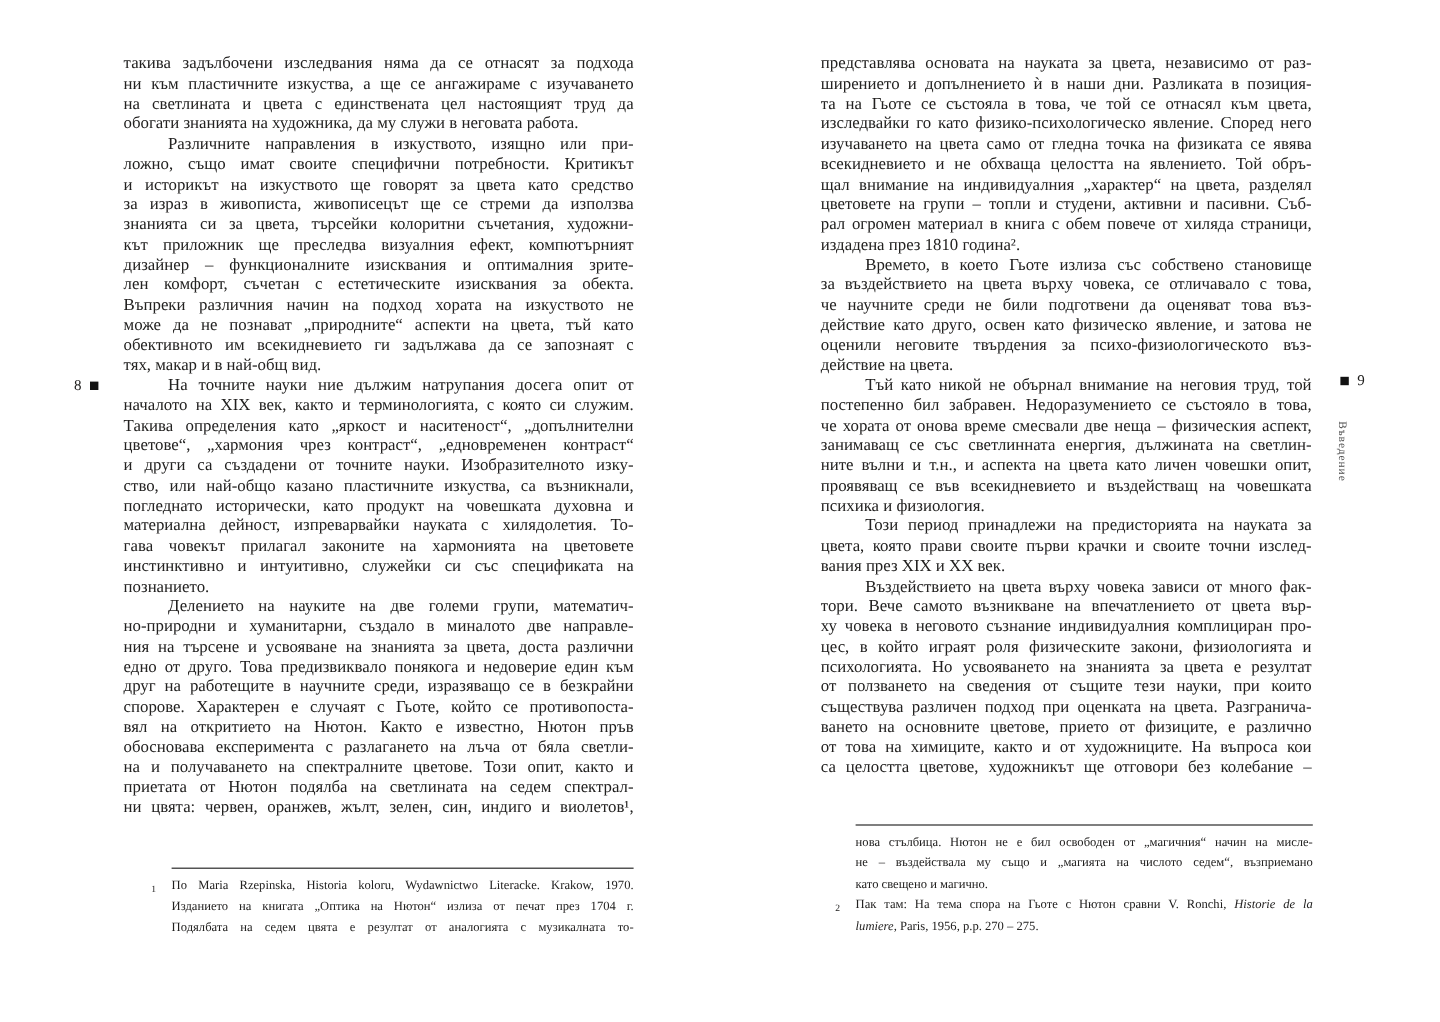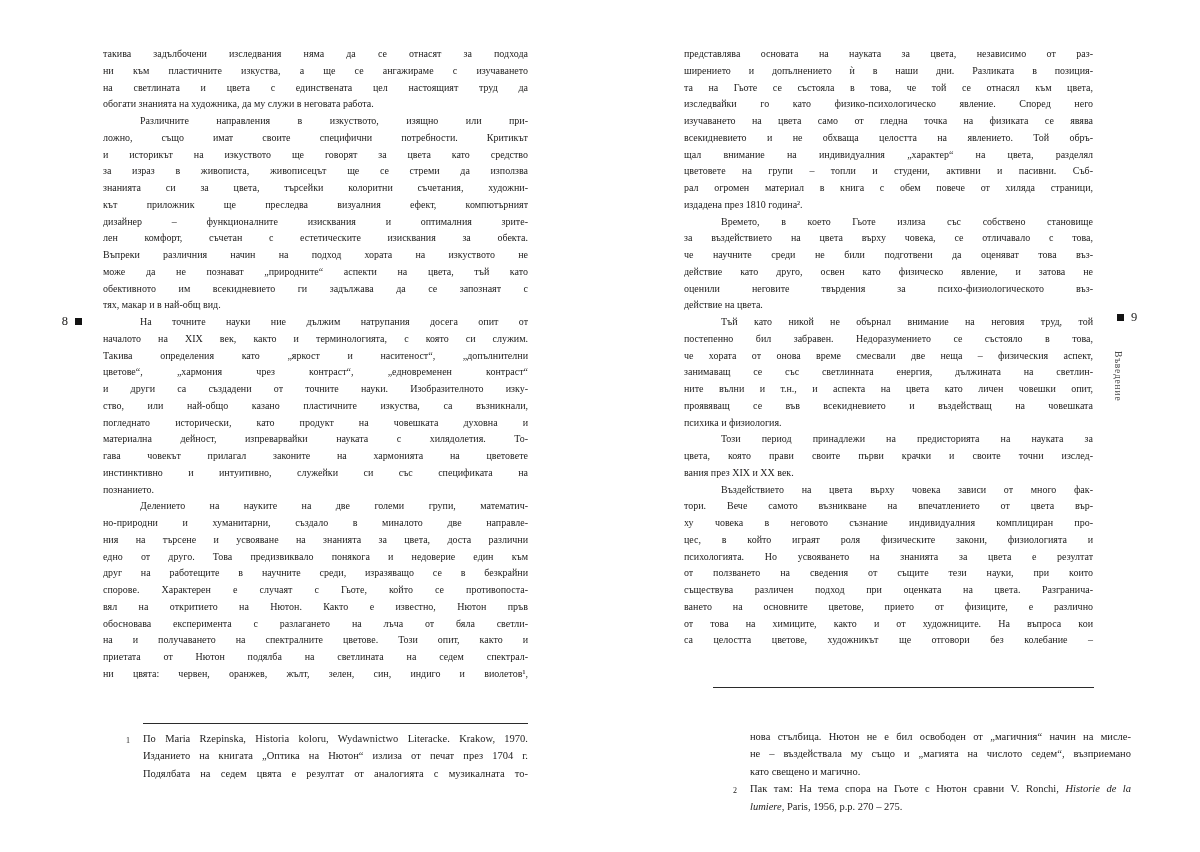--- a/index.html
+++ b/index.html
@@ -1,32 +1,32 @@
 <!DOCTYPE html>
 <html><head>
 <meta charset="utf-8">
 <style>
   html,body{margin:0;padding:0;}
   body{
     width:1200px;height:852px;position:relative;background:#ffffff;
     font-family:"Liberation Serif","DejaVu Serif",serif;color:#222120;
     overflow:hidden;
   }
-  .main-text{position:absolute;font-size:10px;line-height:16.75px;}
+  .main-text{position:absolute;font-size:14px;line-height:16.75px;}
   #left-main{left:103px;top:46px;width:425px;}
   #right-main{left:684px;top:46px;width:409px;}
   .line{text-align:justify;text-align-last:justify;}
   .line.end{text-align-last:left;}
   .line.indent{text-indent:37px;}
   .fn-rule{position:absolute;height:1.4px;background:#2b2b2b;}
   #left-rule{left:143px;top:723px;width:385px;}
   #right-rule{left:713px;top:687px;width:381px;}
   .footnotes{position:absolute;font-size:10.5px;line-height:17.4px;}
   #left-footnotes{left:126px;top:730px;width:402px;}
-  #right-footnotes{left:696px;top:728px;width:398px;margin-left:37px;}
+  #right-footnotes{left:696px;top:694px;width:398px;}
   .footnote{display:flex;}
   .fn-marker{flex:0 0 17px;width:17px;font-size:8px;position:relative;top:1.5px;}
   .fn-body{flex:1;min-width:0;}
   .pageno{position:absolute;display:flex;align-items:center;gap:7px;font-size:12.5px;}
   #left-pageno{left:48px;top:314px;width:34px;justify-content:flex-end;}
   #right-pageno{left:1117px;top:310px;width:34px;justify-content:flex-start;}
   .sq{display:inline-block;width:7px;height:7px;background:#131313;flex:0 0 7px;}
   #running-title{
     position:absolute;left:1113px;top:351px;
     writing-mode:vertical-rl;font-size:9.5px;letter-spacing:0.8px;color:#4a4a4a;

